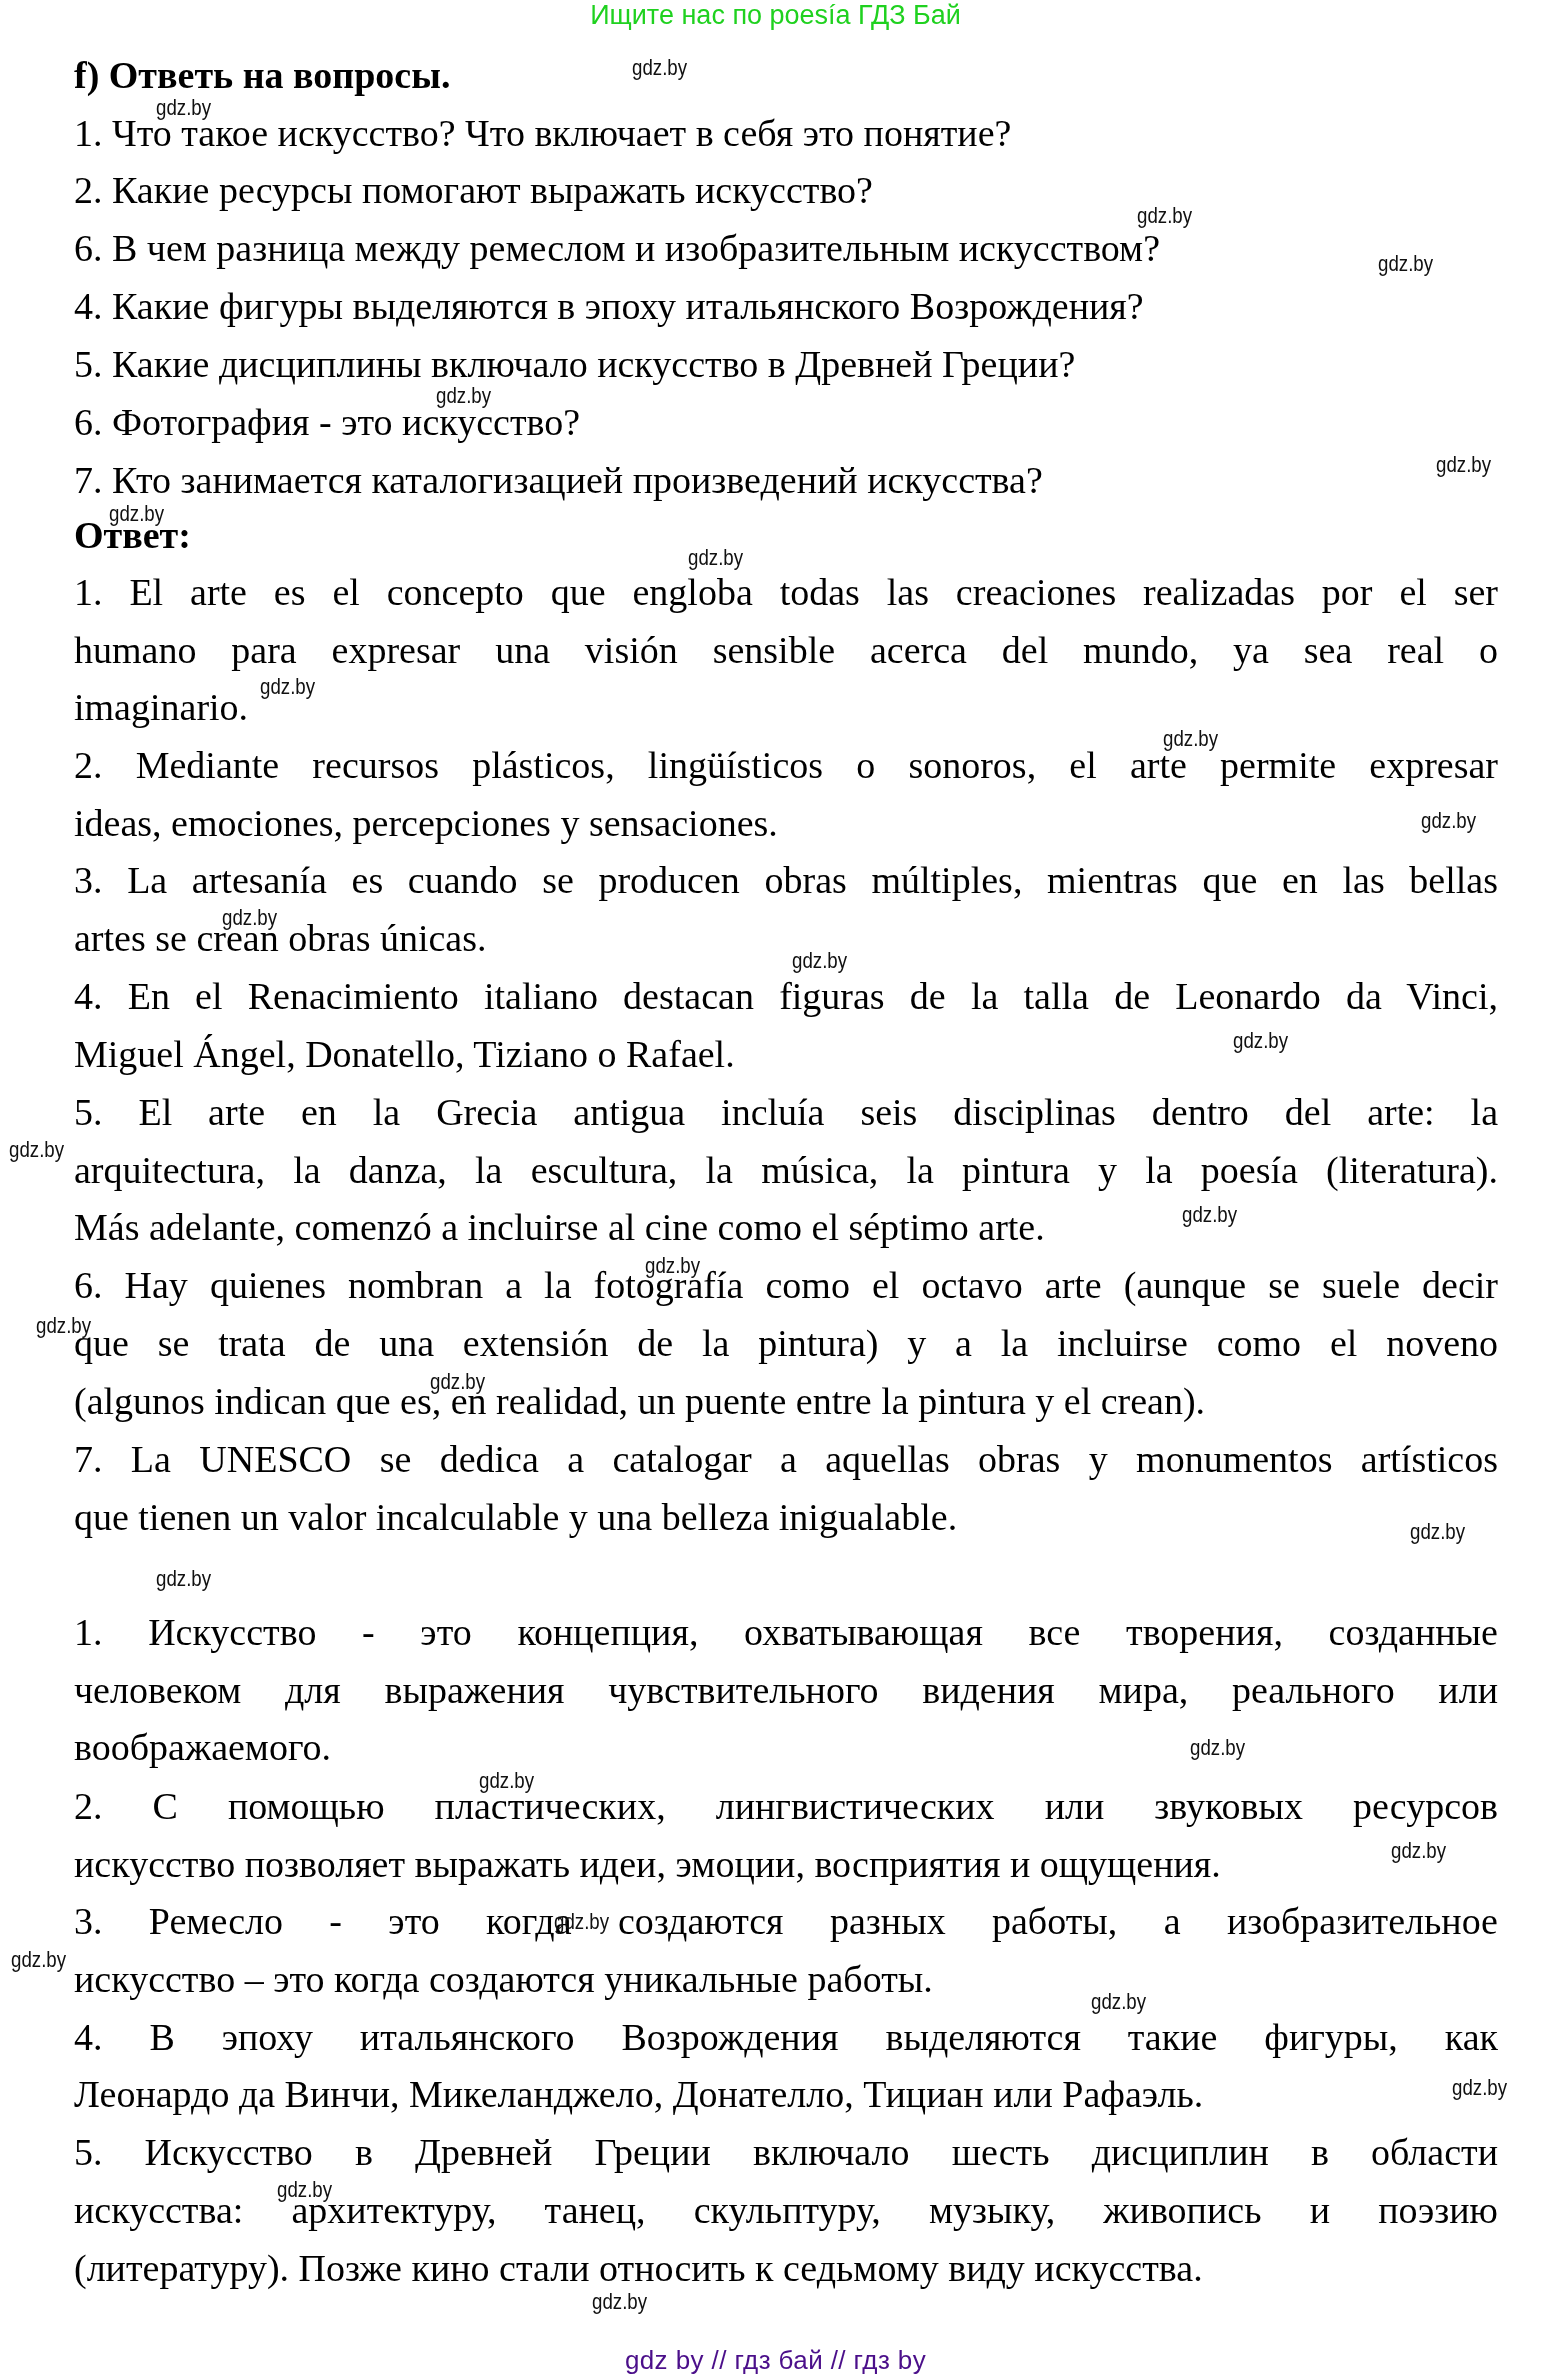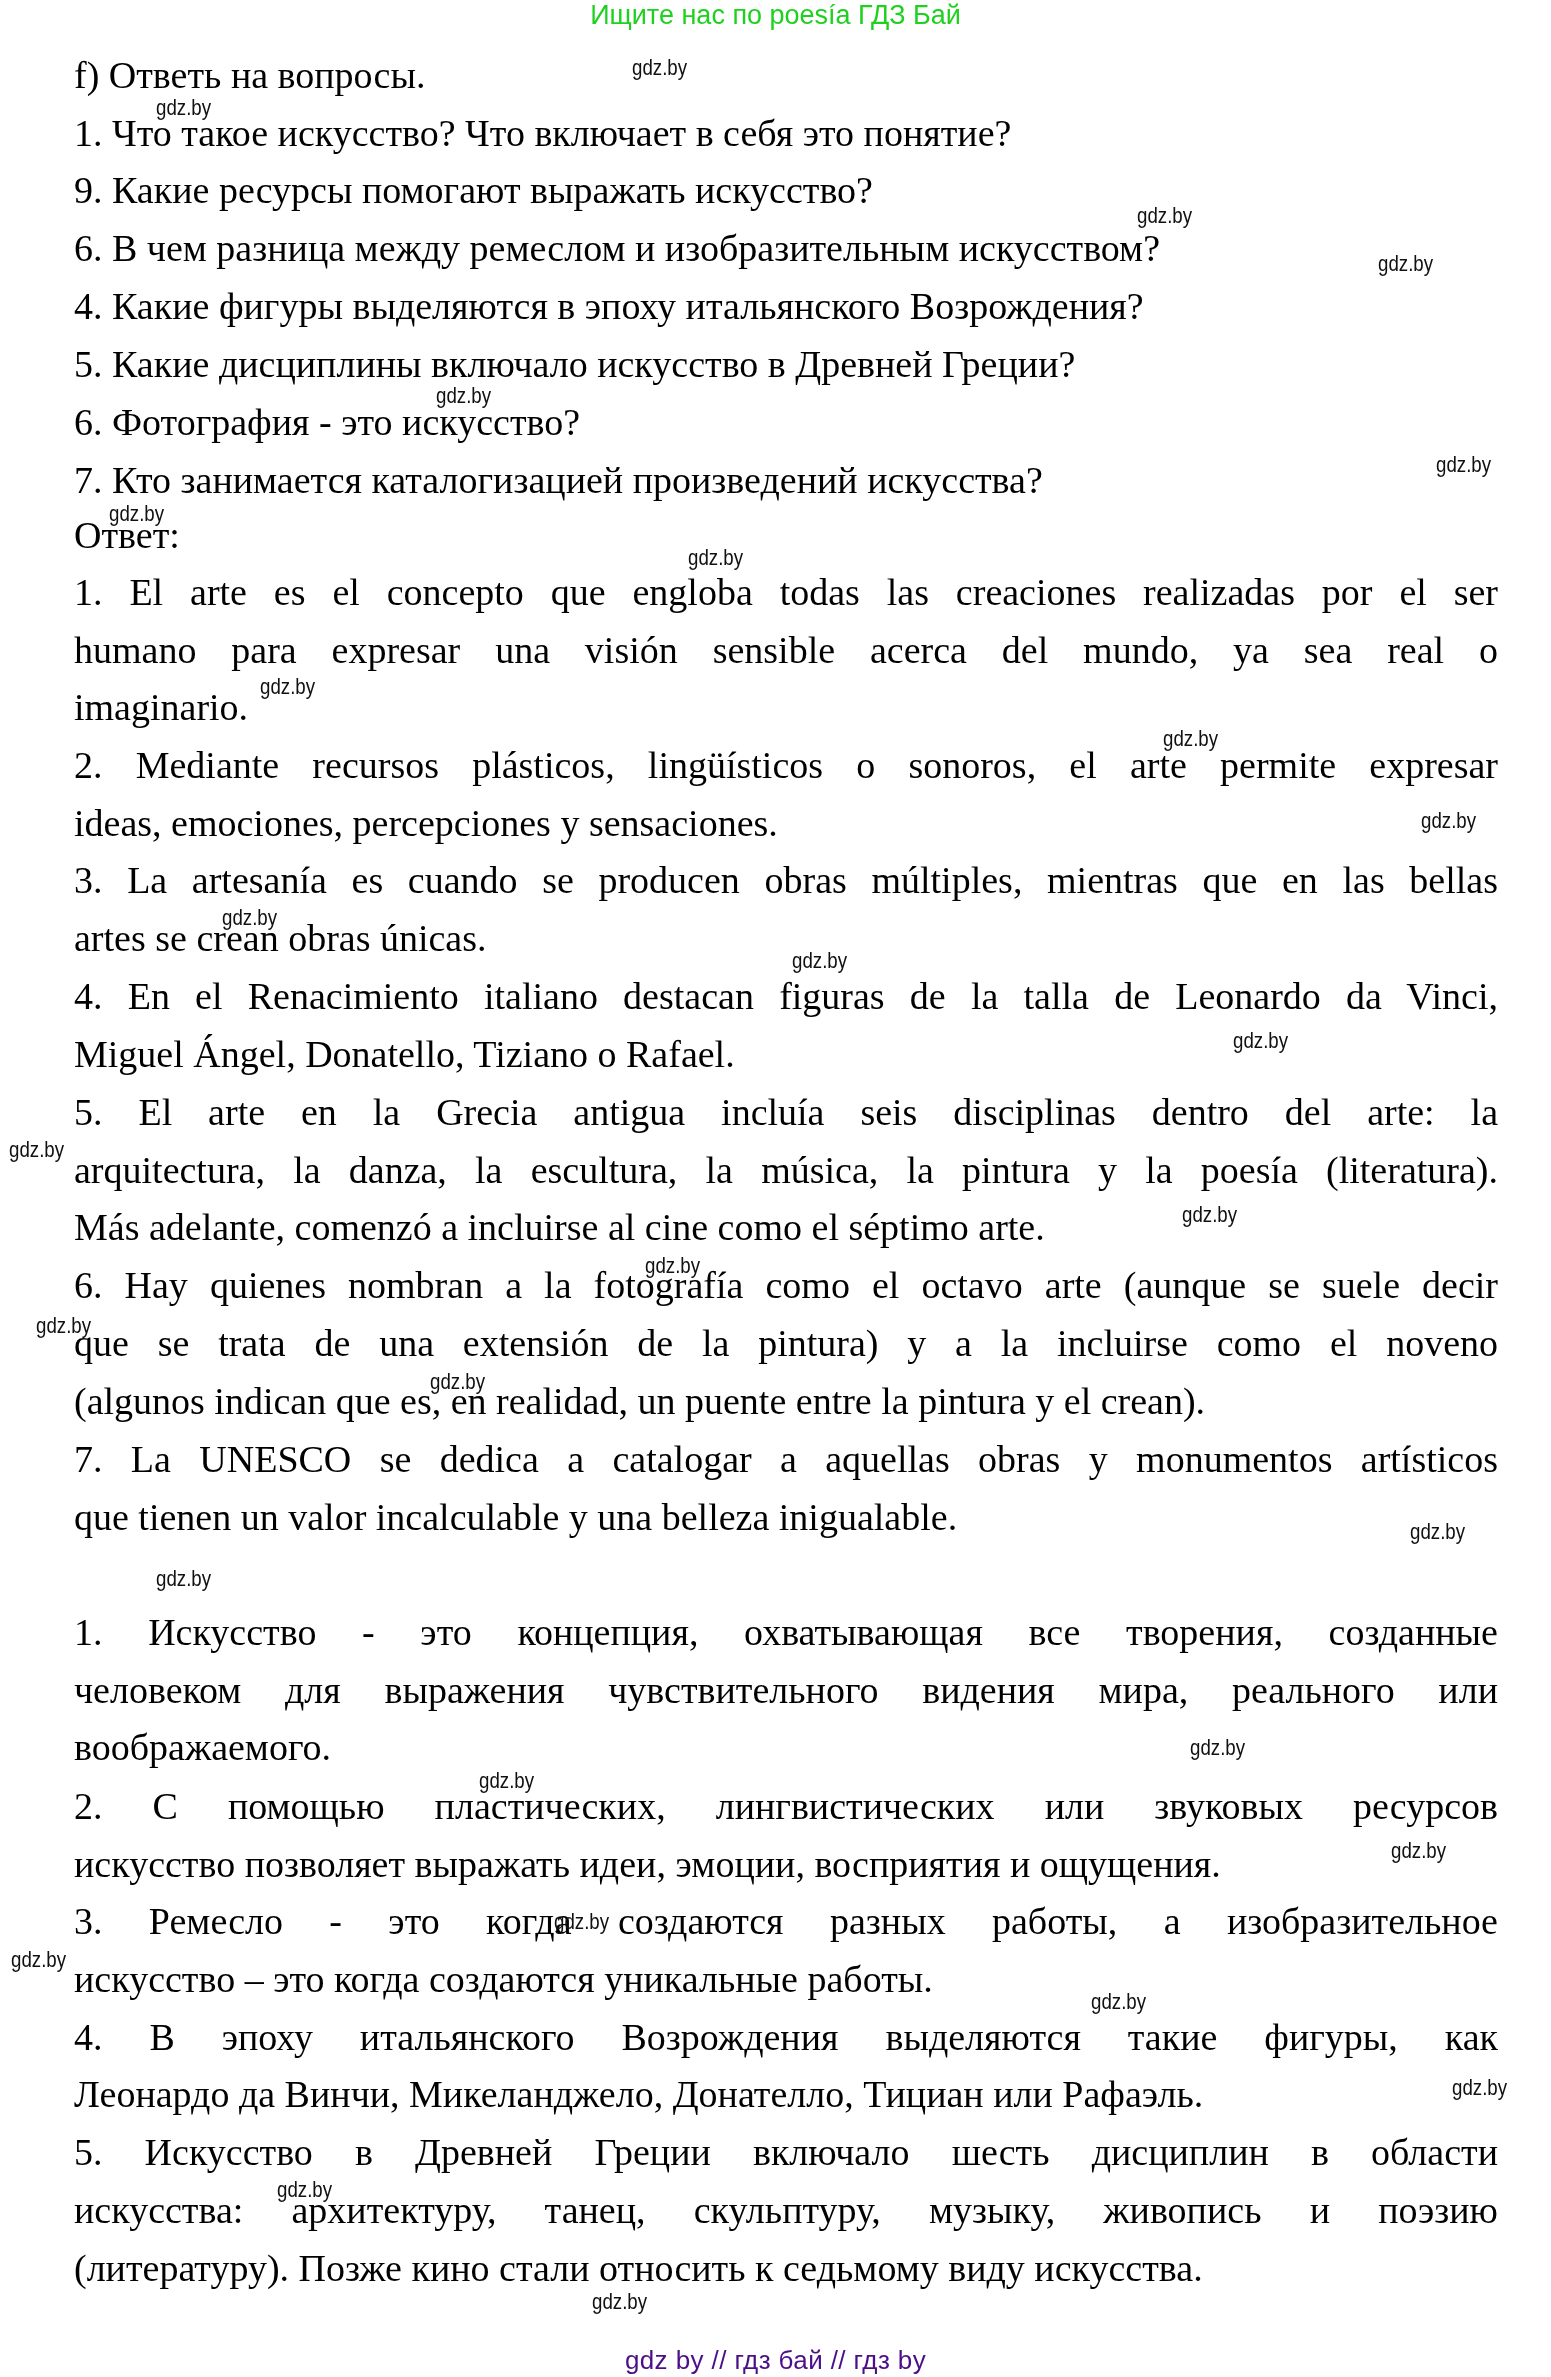--- a/index.html
+++ b/index.html
@@ -16,36 +16,36 @@
     position: absolute; top: 2345px; left: 0; width: 1551px; height: 30px;
     text-align: center; font-family: "Liberation Sans", "DejaVu Sans", sans-serif;
     font-size: 26px; line-height: 30px; color: #4b0f8a; letter-spacing: 0.4px;
   }
   .content { position: absolute; left: 74px; top: 53px; width: 1424px; }
   .line {
     position: absolute; left: 0; width: 1424px; font-size: 38px; line-height: 45px;
     white-space: nowrap; transform-origin: left top;
   }
   .line.justify { text-align: justify; text-align-last: justify; white-space: normal; }
-  .bold { font-weight: normal; }
+  .bold { font-weight: bold; }
   .wm {
     position: absolute; font-family: "Liberation Sans", "DejaVu Sans", sans-serif;
     font-size: 22px; color: #111; line-height: 22.6px; transform: scaleX(0.85); transform-origin: left top;
   }
 </style>
 </head>
 <body>
 
 <div class="top-banner">Ищите нас по poesía ГДЗ Бай</div>
 
 <div class="content">
 
   <div class="line bold" style="top:0px">f) Ответь на вопросы.</div>
   <div class="line" style="top:58px">1. Что такое искусство? Что включает в себя это понятие?</div>
-  <div class="line" style="top:115px">9. Какие ресурсы помогают выражать искусство?</div>
+  <div class="line" style="top:115px">2. Какие ресурсы помогают выражать искусство?</div>
   <div class="line" style="top:173px">6. В чем разница между ремеслом и изобразительным искусством?</div>
   <div class="line" style="top:231px">4. Какие фигуры выделяются в эпоху итальянского Возрождения?</div>
   <div class="line" style="top:289px">5. Какие дисциплины включало искусство в Древней Греции?</div>
   <div class="line" style="top:347px">6. Фотография - это искусство?</div>
   <div class="line" style="top:405px">7. Кто занимается каталогизацией произведений искусства?</div>
   <div class="line bold" style="top:460px">Ответ:</div>
 
   <div class="line justify" style="top:517px">1.  El arte es el concepto que engloba todas las creaciones realizadas por el ser</div>
   <div class="line justify" style="top:575px">humano para expresar una visión sensible acerca del mundo, ya sea real o</div>
   <div class="line" style="top:632px">imaginario.</div>

